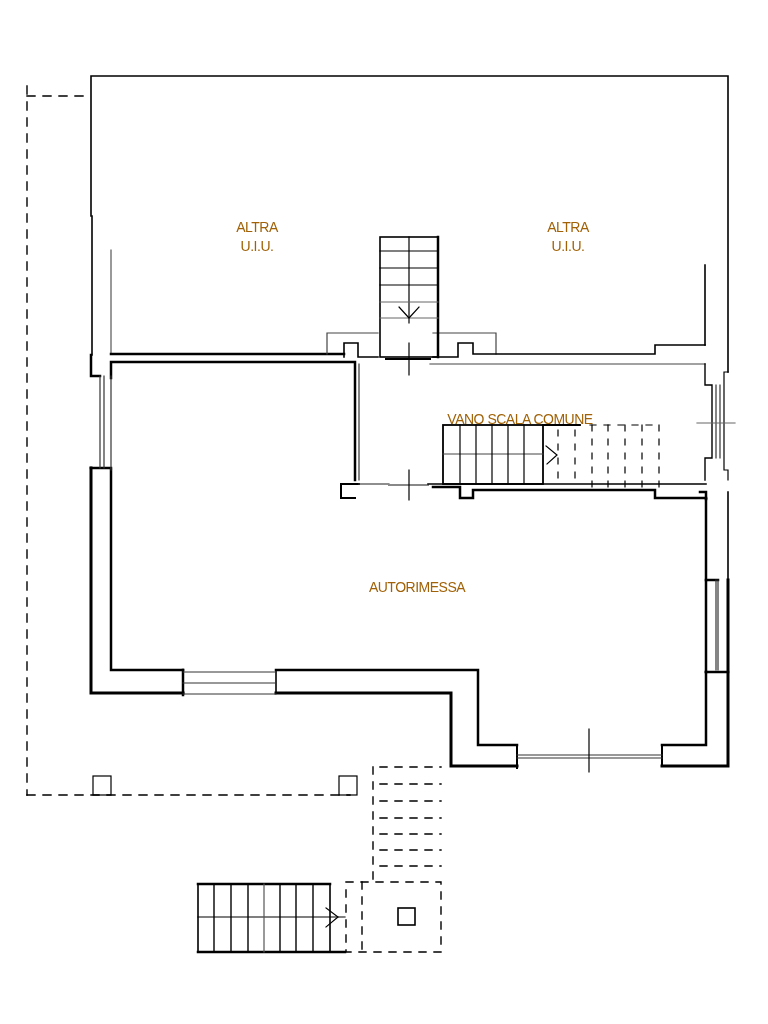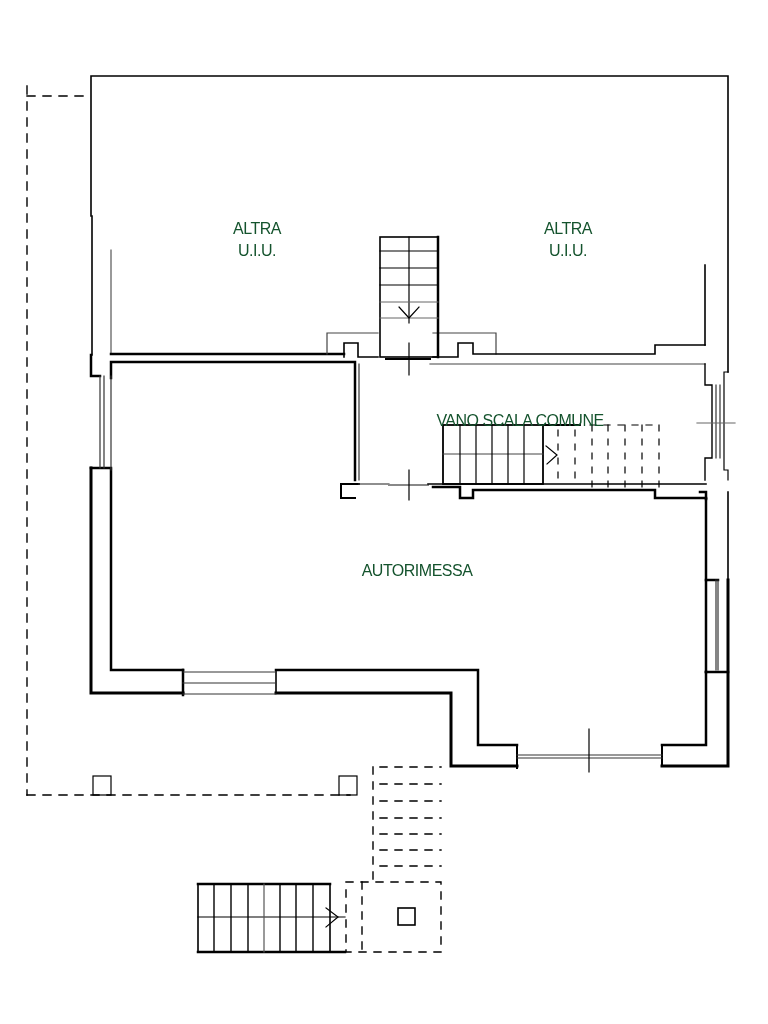--- a/index.html
+++ b/index.html
@@ -1,18 +1,18 @@
 <!DOCTYPE html>
 <html><head>
 <meta charset="utf-8">
 <style>
   html, body { margin: 0; padding: 0; background: #ffffff; }
   body { width: 768px; height: 1024px; position: relative; overflow: hidden; }
   #plan { position: absolute; left: 0; top: 0; width: 768px; height: 1024px; }
-  .room-label { position: absolute; font-family: "Liberation Sans", sans-serif; color: #14532d; font-size: 16px; letter-spacing: -0.5px; white-space: nowrap; text-align: center; line-height: 1.35; }
+  .room-label { position: absolute; font-family: "Liberation Sans", sans-serif; color: #a16207; font-size: 14px; letter-spacing: -0.5px; white-space: nowrap; text-align: center; line-height: 1.35; }
   .room-label span { display: block; }
 </style>
 </head>
 <body>
 
 <svg id="plan" viewBox="0 0 768 1024" xmlns="http://www.w3.org/2000/svg">
   <g fill="none" stroke="#000" stroke-linecap="square">
 
     <g stroke-width="1.6">
       <polyline points="91,216 91,76 728,76 728,372"></polyline>
@@ -164,15 +164,15 @@
   <span>ALTRA</span>
   <span>U.I.U.</span>
 </div>
 <div class="room-label" style="left:523px; top:218px; width:90px;">
   <span>ALTRA</span>
   <span>U.I.U.</span>
 </div>
 <div class="room-label" style="left:392px; top:410px; width:256px;">
   <span>VANO SCALA COMUNE</span>
 </div>
-<div class="room-label" style="left:332px; top:560px; width:170px;">
+<div class="room-label" style="left:332px; top:578px; width:170px;">
   <span>AUTORIMESSA</span>
 </div>
 
 </body></html>

